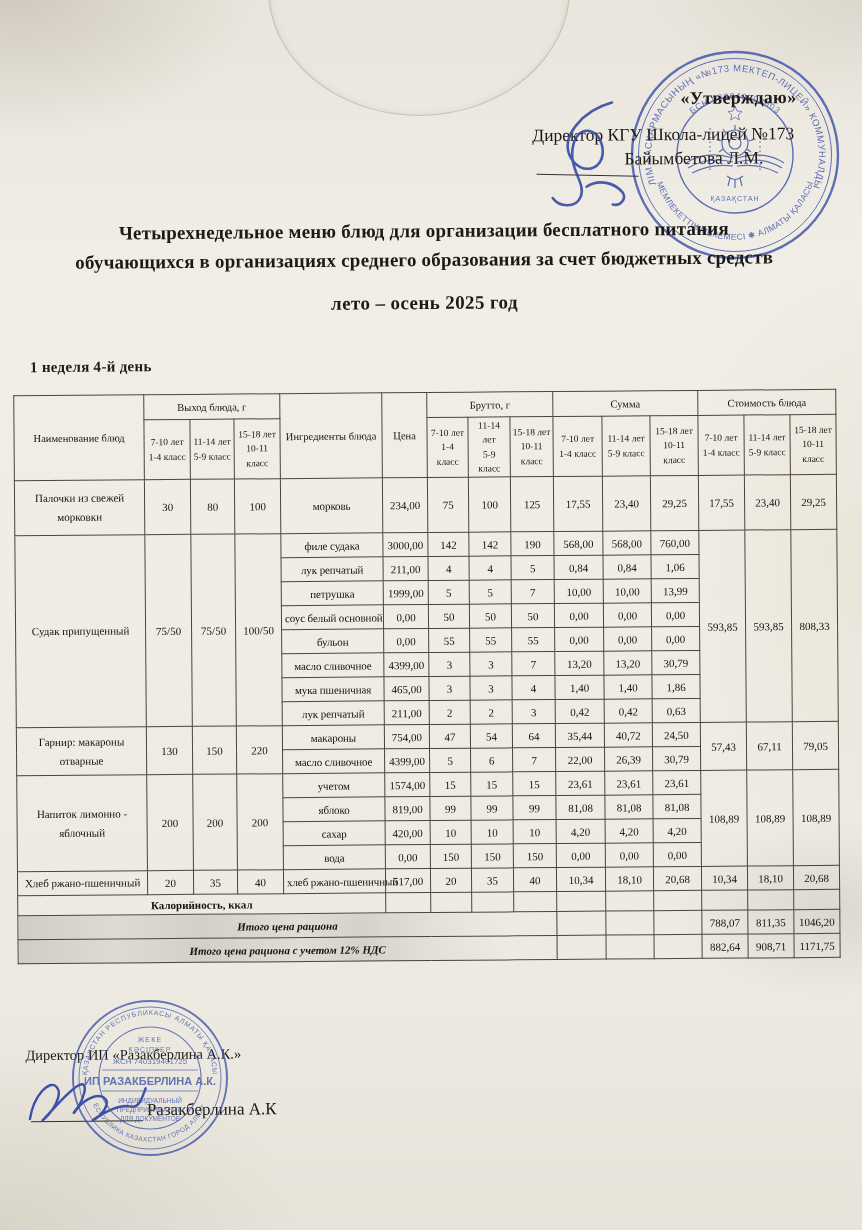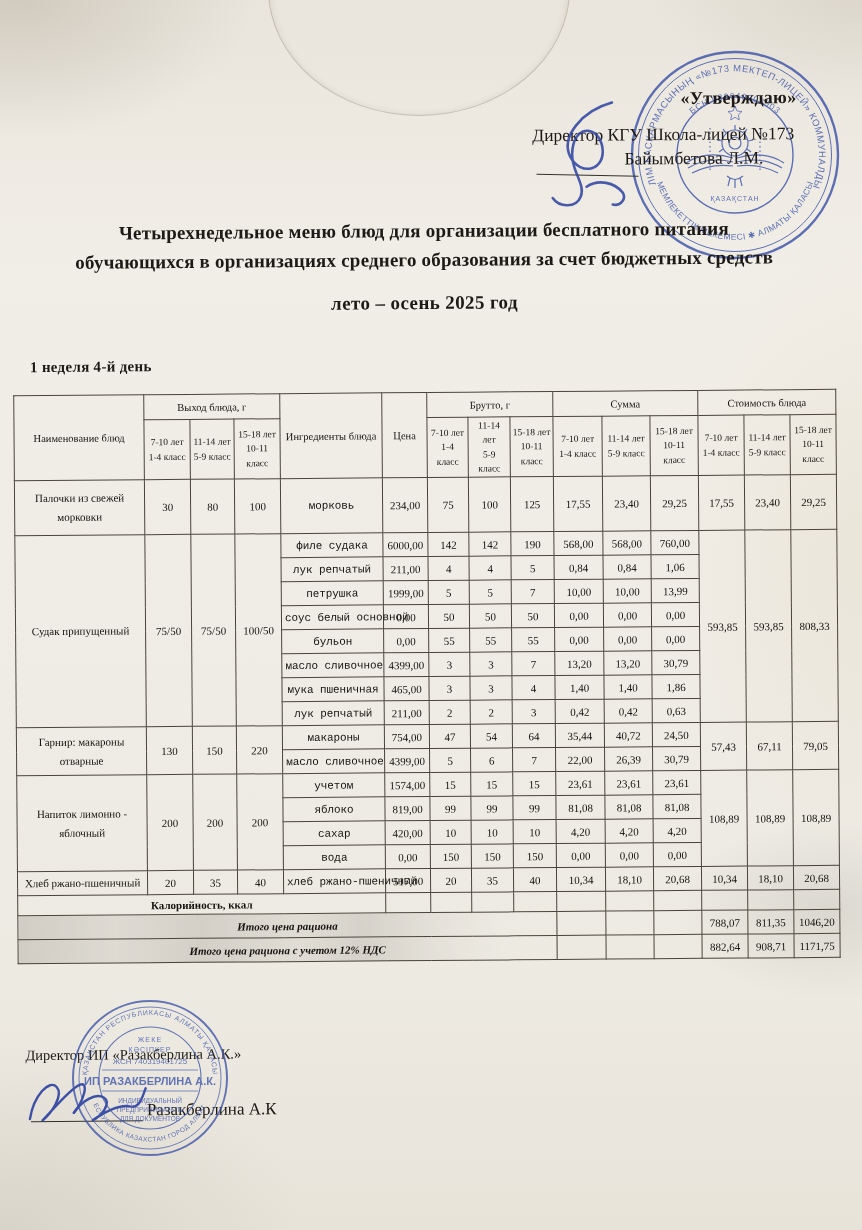--- a/index.html
+++ b/index.html
@@ -40,21 +40,21 @@
   table.menu { position:absolute; left:15px; top:392px; width:822px;
     border-collapse:collapse; table-layout:fixed;
     font-family:"Liberation Serif", serif; font-size:10.5px; color:#15120f; }
   table.menu, table.menu th, table.menu td { border:1px solid #4a443c; }
   table.menu { border-width:1.6px; }
   table.menu th { font-weight:normal; text-align:center; vertical-align:middle; padding:1px 2px; }
   .grp-row th { height:22px; font-size:10.5px; }
   .age-th { height:56px; font-size:9.5px; line-height:1.5; }
   table.menu td { padding:1px 3px; height:21px; text-align:center; vertical-align:middle; font-size:11px; }
   td.name-cell { text-align:left; vertical-align:top; font-size:11px; padding-top:3px; line-height:1.7; }
-  td.ingr-cell { text-align:left; font-size:10px; white-space:nowrap; letter-spacing:-.1px;font-family:Liberation Mono, monospace; }
+  td.ingr-cell { text-align:left; font-size:10px; white-space:nowrap; letter-spacing:-.1px; }
   td.price-cell { text-align:right; padding-right:4px;font-family:Liberation Serif, serif; }
   td.top { vertical-align:top; padding-top:3px; }
   tr.first-dish td { height:52px; }
   tr.cal-row td { height:17px; }
   td.cal-label { text-align:left; font-weight:bold; font-size:11px; }
   td.total-label { text-align:left; font-weight:bold; font-style:italic; font-size:11.5px; height:22px; }
   td.total-val { text-align:right; font-weight:normal; padding-right:3px; font-size:11.5px; }
   td.smudge { background:
       linear-gradient(90deg, rgba(128,123,114,.26) 1%, rgba(128,123,114,.14) 18%,
         rgba(128,123,114,.24) 34%, rgba(128,123,114,.12) 52%, rgba(128,123,114,.22) 64%,
@@ -246,21 +246,21 @@
             <td class="num top">17,55</td>
             <td class="num top">23,40</td>
             <td class="num top">29,25</td>
           </tr>
           <tr>
             <td class="name-cell" rowspan="8">Судак припущенный</td>
             <td class="num top" rowspan="8">75/50</td>
             <td class="num top" rowspan="8">75/50</td>
             <td class="num top" rowspan="8">100/50</td>
             <td class="ingr-cell">филе судака</td>
-            <td class="price-cell">6000,00</td>
+            <td class="price-cell">3000,00</td>
             <td class="num">142</td>
             <td class="num">142</td>
             <td class="num">190</td>
             <td class="num">568,00</td>
             <td class="num">568,00</td>
             <td class="num">760,00</td>
             <td class="num top" rowspan="8">593,85</td>
             <td class="num top" rowspan="8">593,85</td>
             <td class="num top" rowspan="8">808,33</td>
           </tr>

